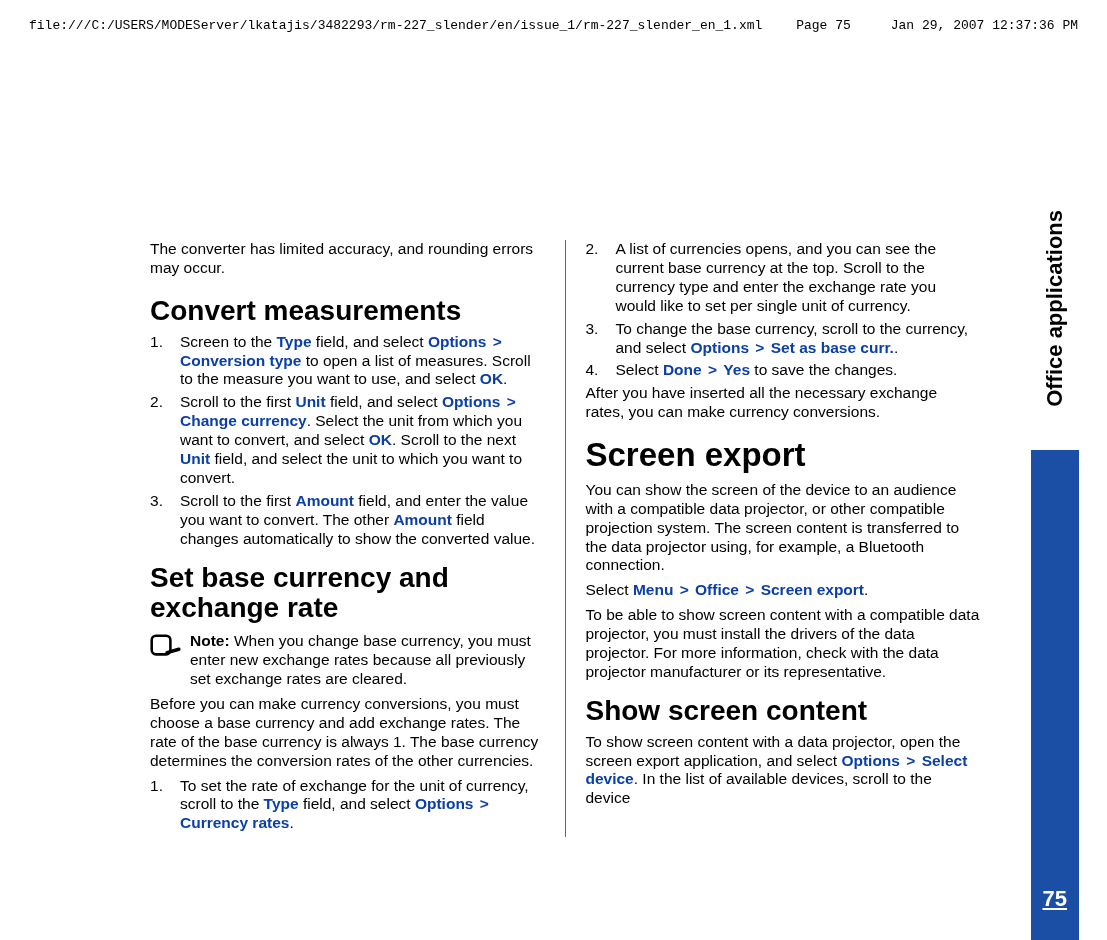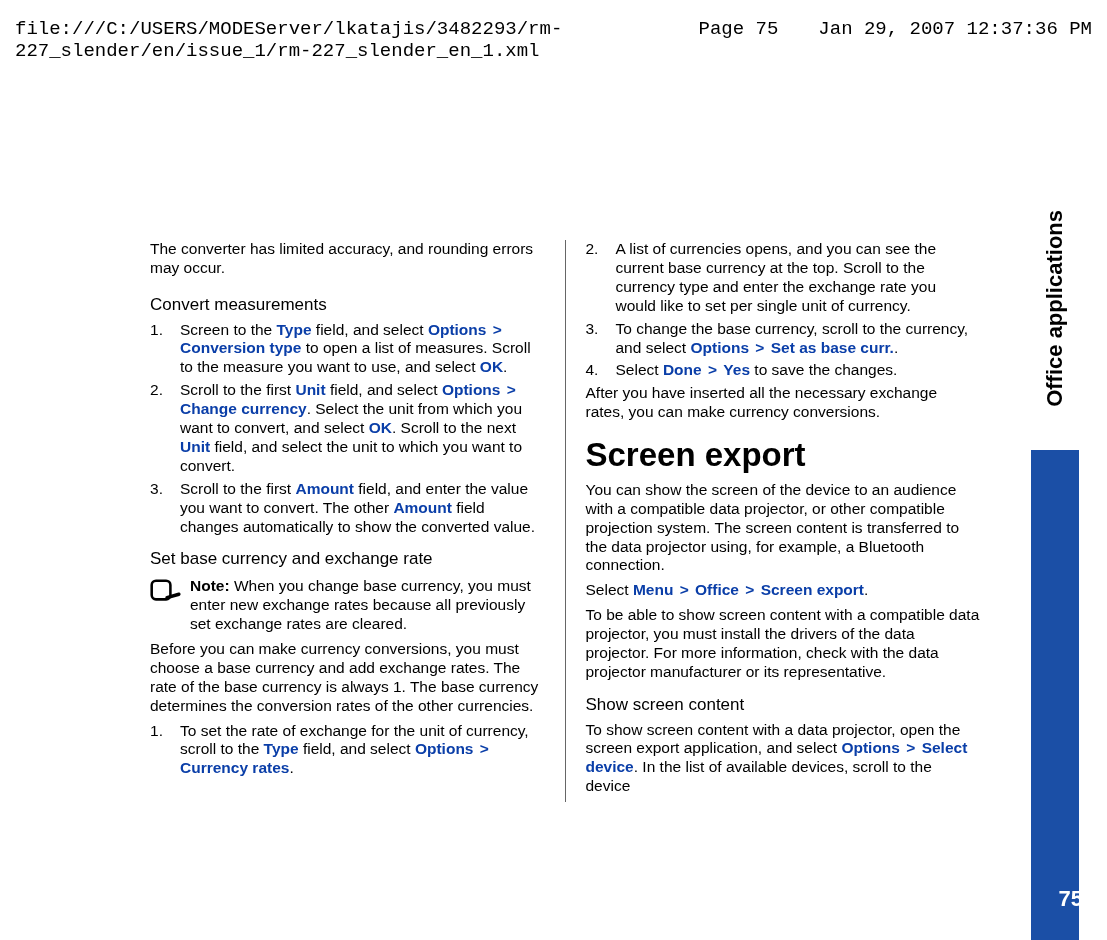--- a/index.html
+++ b/index.html
@@ -10,23 +10,23 @@
     height: 940px;
     position: relative;
     color: #000;
   }
   .header-bar {
     position: absolute;
     top: 18px;
     left: 0;
     right: 0;
     font-family: "Courier New", monospace;
-    font-size: 19px;
+    font-size: 13px;
     display: flex;
-    padding: 0 15px;
+    padding: 0 29px;
   }
   .header-path { flex: 1; }
   .header-page { margin-right: 40px; text-align: right; }
   .header-date { }
   .page-content {
     position: absolute;
     top: 240px;
     left: 150px;
     width: 830px;
     display: flex;
@@ -37,22 +37,22 @@
     font-size: 15.5px;
     line-height: 1.22;
   }
   .col-divider {
     width: 1px;
     background: #666;
     align-self: stretch;
   }
   .intro { margin-bottom: 18px; }
   h2.sec {
-    font-size: 17px;
-    font-weight: normal;
+    font-size: 28px;
+    font-weight: bold;
     margin: 14px 0 6px 0;
     line-height: 1.1;
   }
   h1.bigsec {
     font-size: 33px;
     font-weight: bold;
     margin: 16px 0 8px 0;
     line-height: 1.05;
   }
   ol {
@@ -100,25 +100,26 @@
   .side-blue {
     position: absolute;
     right: 28px;
     top: 450px;
     width: 48px;
     height: 490px;
     background: #1b4fa6;
   }
   .page-num {
     position: absolute;
-    right: 24px;
+    right: 40px;
     bottom: 28px;
     font-size: 22px;
     font-weight: bold;
     color: #fff;
+    text-decoration: underline;
   }
 </style>
 </head>
 <body>
 
 <div class="header-bar">
   <span class="header-path">file:///C:/USERS/MODEServer/lkatajis/3482293/rm-227_slender/en/issue_1/rm-227_slender_en_1.xml</span>
   <span class="header-page">Page 75</span>
   <span class="header-date">Jan 29, 2007 12:37:36 PM</span>
 </div>

